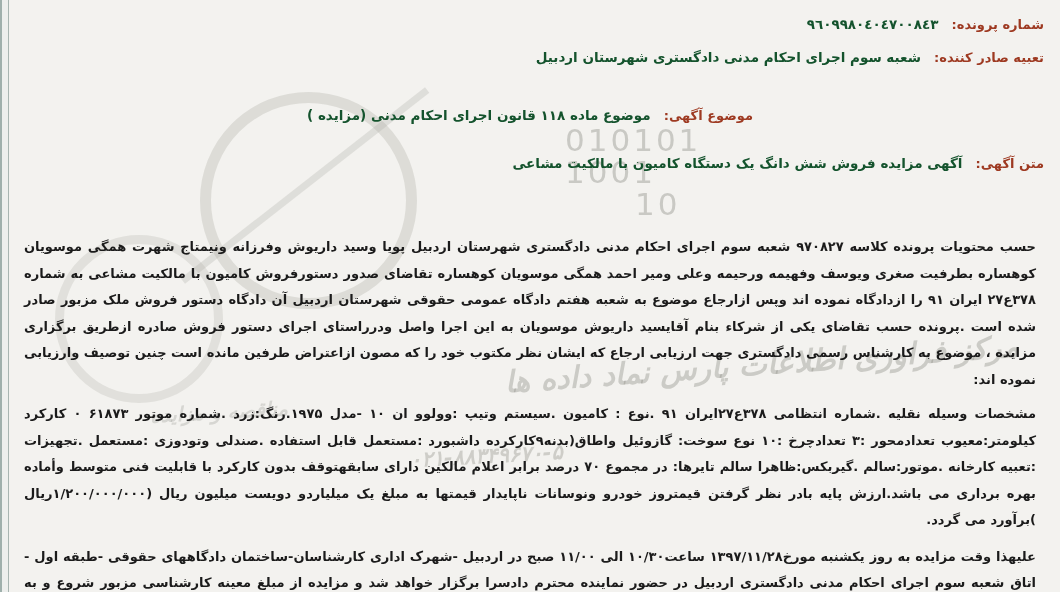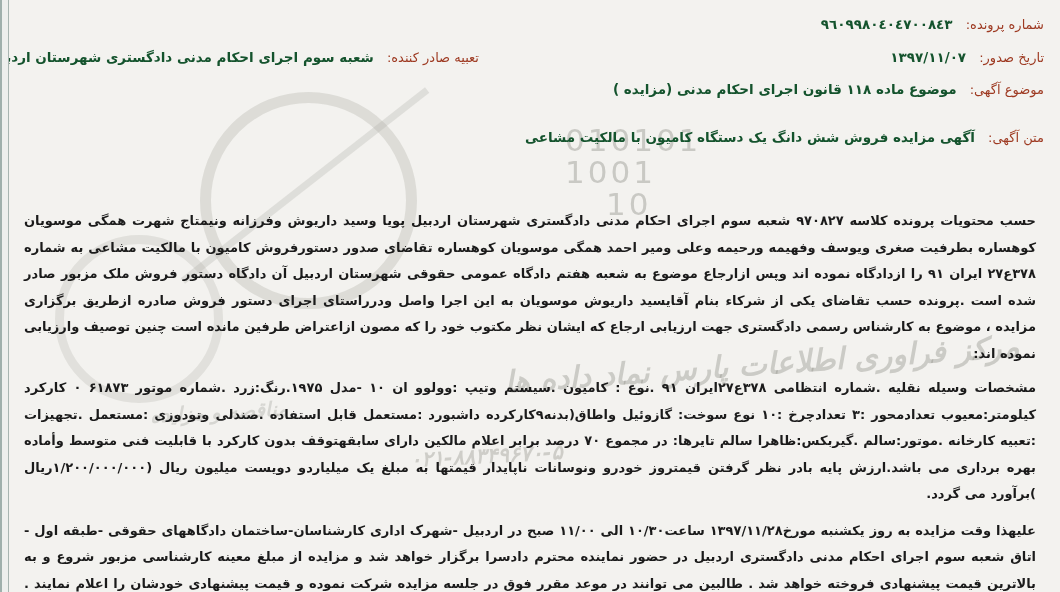--- a/index.html
+++ b/index.html
@@ -33,47 +33,47 @@
   .wm-slash{
     position:absolute;left:150px;top:182px;width:310px;height:7px;
     background:rgba(175,175,168,.3);transform:rotate(-38deg);
   }
   .wm-digits{
     position:absolute;left:565px;top:124px;direction:ltr;
     color:rgba(150,150,145,.45);font-weight:normal;font-size:31px;line-height:32px;
     letter-spacing:3px;
   }
   .wm-digits .d2{}
-  .wm-digits .d3{margin-left:41px;}
+  .wm-digits .d3{margin-left:70px;}
   .wm-fa{
     position:absolute;left:460px;top:348px;width:560px;
     color:rgba(140,140,132,.38);font-size:30px;font-style:italic;font-weight:bold;
     transform:rotate(-4deg);white-space:nowrap;
   }
   .wm-phone{
     position:absolute;left:410px;top:444px;direction:ltr;
     color:rgba(150,150,143,.4);font-size:21px;font-style:italic;font-weight:bold;
     transform:rotate(-3deg);white-space:nowrap;
   }
   .wm-slogan{
     position:absolute;left:150px;top:400px;
     color:rgba(150,150,143,.3);font-size:20px;font-style:italic;font-weight:bold;
     transform:rotate(-3deg);white-space:nowrap;
   }
 
   
   .content{position:relative;z-index:1;padding:14px 16px 0 16px;color:#171717;}
   .hdr-row{display:flex;align-items:baseline;}
   .hdr-row.r2{margin-top:14px;}
-  .hdr-row.r3{margin-top:13px;}
+  .hdr-row.r3{margin-top:39px;justify-content:center;}
   .hdr-row.r4{margin-top:29px;}
   .hdr-cell{white-space:nowrap;}
   .hdr-cell.first{flex:0 0 565px;}
   .lbl{
-    color:#9e3a22;font-weight:normal;font-size:13px;margin-left:8px;
+    color:#9e3a22;font-weight:bold;font-size:13px;margin-left:8px;
   }
   .val{font-weight:bold;font-size:13.5px;color:#14532d;}
 
   .bodytext{margin-top:62px;font-size:13px;font-weight:bold;line-height:26.5px;color:#1b1b1b;}
   .bodytext p{margin:8px;text-align:justify;}
   .bodytext p + p{margin-top:2px;}
   .bodytext p.last{margin-top:10px;}
 </style>
 </head>
 <body>
@@ -99,24 +99,20 @@
   <div class="content">
 
     <div class="hdr-row r1">
       <div class="hdr-cell">
         <span class="lbl">شماره پرونده:</span>
         <span class="val">٩٦٠٩٩٨٠٤٠٤٧٠٠٨٤٣</span>
       </div>
     </div>
 
     <div class="hdr-row r2">
-      <div class="hdr-cell first">
-        <span class="lbl">تاریخ صدور:</span>
-        <span class="val">۱۳۹۷/۱۱/۰۷</span>
-      </div>
       <div class="hdr-cell">
         <span class="lbl">تعبیه صادر کننده:</span>
         <span class="val">شعبه سوم اجرای احکام مدنی دادگستری شهرستان اردبیل</span>
       </div>
     </div>
 
     <div class="hdr-row r3">
       <div class="hdr-cell">
         <span class="lbl">موضوع آگهی:</span>
         <span class="val">موضوع ماده ۱۱۸ قانون اجرای احکام مدنی (مزایده )</span>

